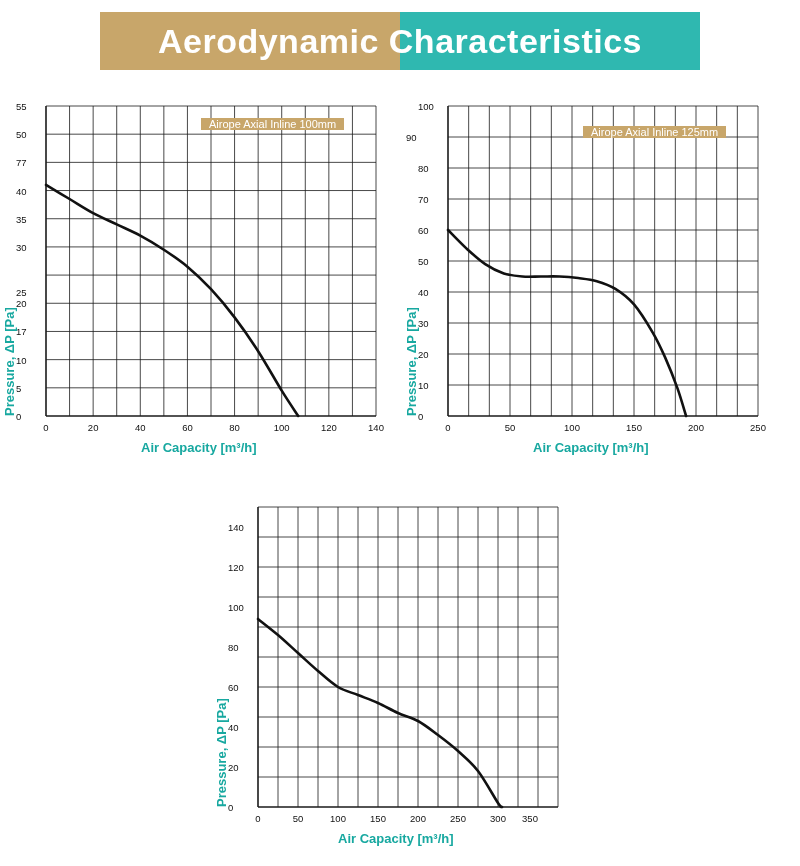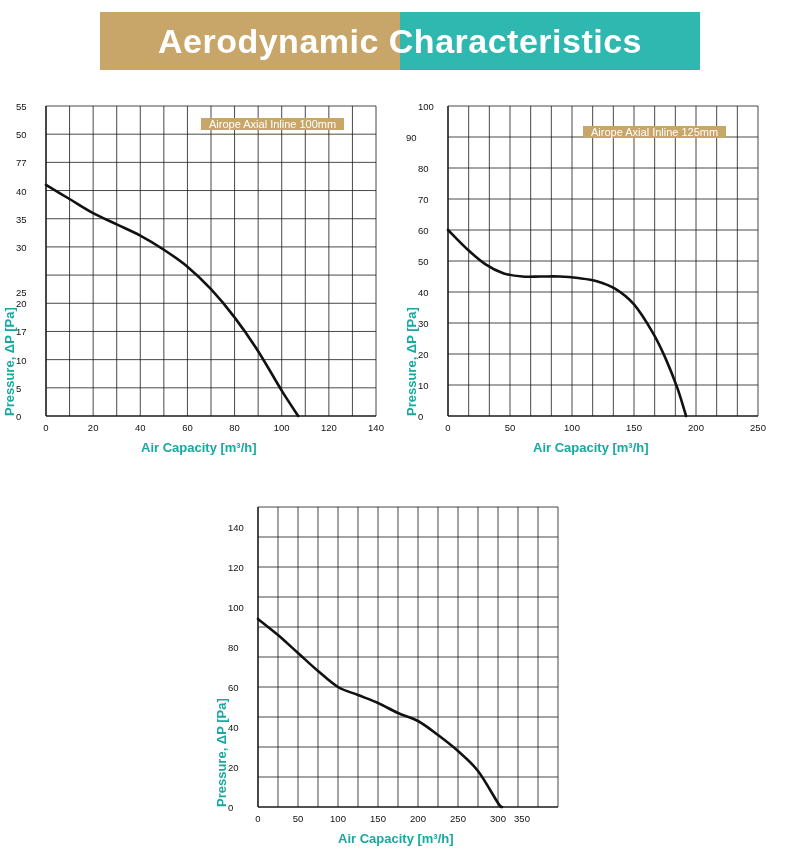--- a/index.html
+++ b/index.html
@@ -266,21 +266,21 @@
     <svg class="curve-svg" width="400" height="380">
       <path d="M 58.00 134.00 C 61.33 136.67, 71.33 144.33, 78.00 150.00 C 84.67 155.67, 91.33 162.00, 98.00 168.00 C 104.67 174.00, 111.33 180.33, 118.00 186.00 C 124.67 191.67, 131.33 198.00, 138.00 202.00 C 144.67 206.00, 151.33 207.33, 158.00 210.00 C 164.67 212.67, 171.33 215.00, 178.00 218.00 C 184.67 221.00, 191.33 225.00, 198.00 228.00 C 204.67 231.00, 211.33 232.33, 218.00 236.00 C 224.67 239.67, 231.33 245.00, 238.00 250.00 C 244.67 255.00, 251.33 260.00, 258.00 266.00 C 264.67 272.00, 271.33 277.33, 278.00 286.00 C 284.67 294.67, 294.00 312.00, 298.00 318.00 C 302.00 324.00, 301.33 321.33, 302.00 322.00" fill="none" stroke="#111111" stroke-width="2.6" stroke-linecap="round"></path>
     </svg>
     <div class="tick-x" style="left: 58px; top: 328px;">0</div>
     <div class="tick-x" style="left: 98px; top: 328px;">50</div>
     <div class="tick-x" style="left: 138px; top: 328px;">100</div>
     <div class="tick-x" style="left: 178px; top: 328px;">150</div>
     <div class="tick-x" style="left: 218px; top: 328px;">200</div>
     <div class="tick-x" style="left: 258px; top: 328px;">250</div>
     <div class="tick-x" style="left: 298px; top: 328px;">300</div>
-    <div class="tick-x" style="left: 322px; top: 328px;">350</div>
+    <div class="tick-x" style="left: 330px; top: 328px;">350</div>
     <div class="tick-y" style="left: 28px; width: 25px; top: 322px;">0</div>
     <div class="tick-y" style="left: 28px; width: 25px; top: 282px;">20</div>
     <div class="tick-y" style="left: 28px; width: 25px; top: 242px;">40</div>
     <div class="tick-y" style="left: 28px; width: 25px; top: 202px;">60</div>
     <div class="tick-y" style="left: 28px; width: 25px; top: 162px;">80</div>
     <div class="tick-y" style="left: 28px; width: 25px; top: 122px;">100</div>
     <div class="tick-y" style="left: 28px; width: 25px; top: 82px;">120</div>
     <div class="tick-y" style="left: 28px; width: 25px; top: 42px;">140</div>
     <div class="ylabel" style="left: 14px; top: 322px;">Pressure, ΔP [Pa]</div>
     <div class="xlabel" style="left: 138px; top: 346px;">Air Capacity [m³/h]</div>

